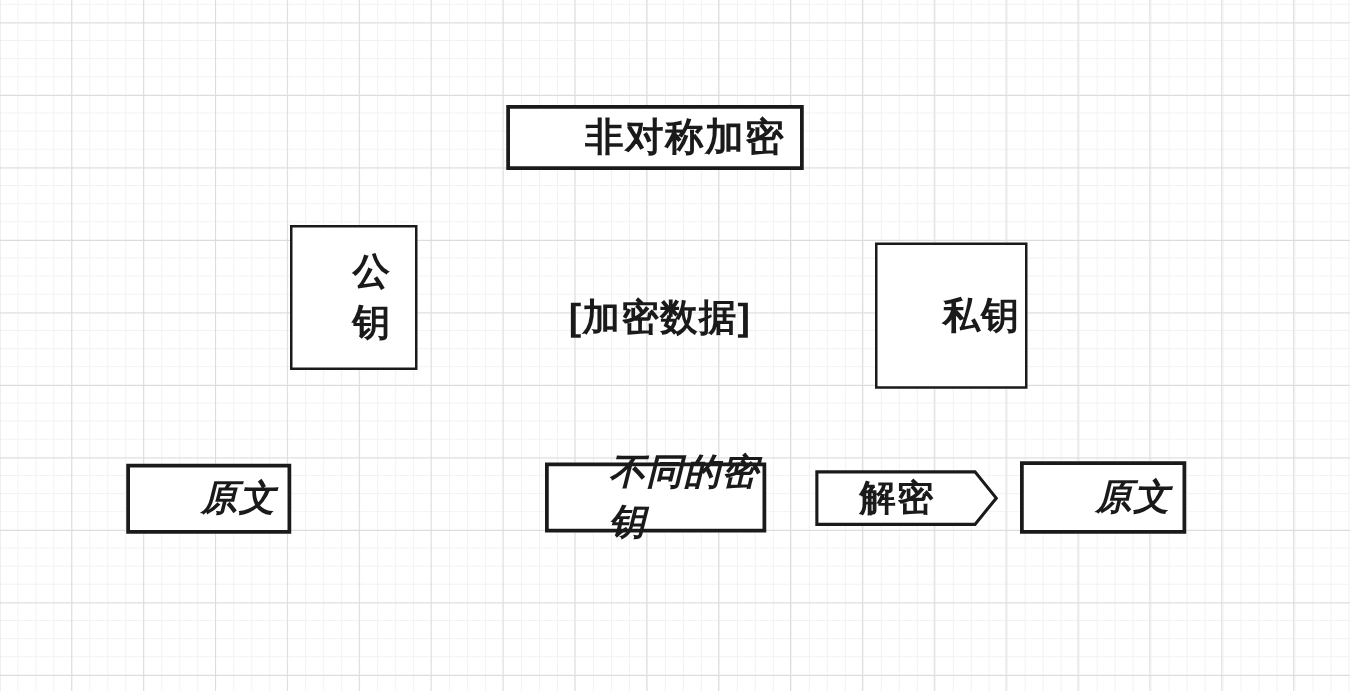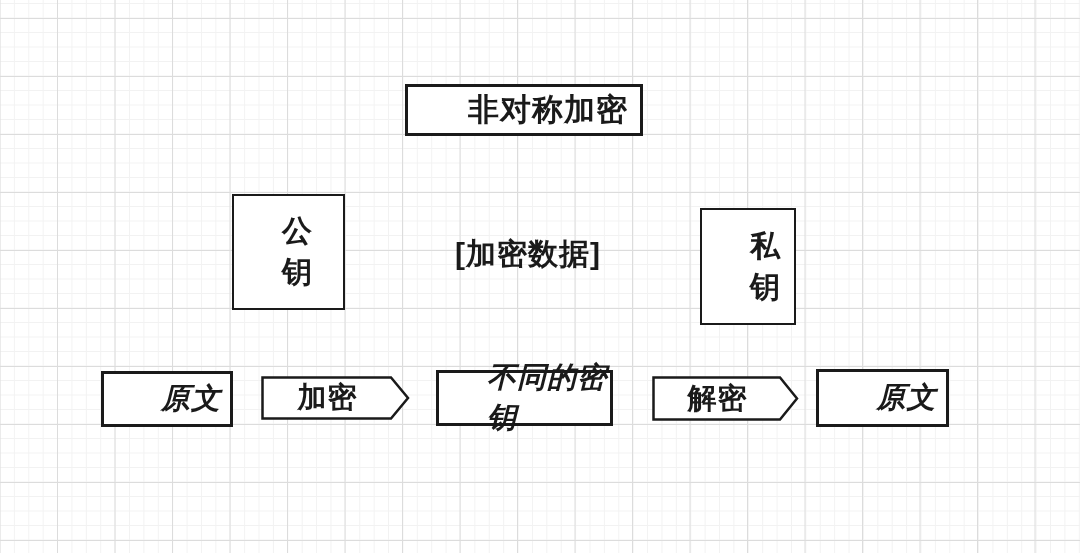--- a/index.html
+++ b/index.html
@@ -34,22 +34,22 @@
     padding-left: 48px;
   }
   .title-box {
     left: 405px; top: 84px; width: 238px; height: 52px;
     font-size: 31px;
   }
   .square {
     border-width: 2.5px;
     font-size: 30px;
   }
-  .public-key { left: 232px; top: 194px; width: 113px; height: 116px; }
-  .private-key { left: 700px; top: 208px; width: 96px; height: 117px; justify-content: center; }
+  .public-key { left: 232px; top: 180px; width: 102px; height: 116px; }
+  .private-key { left: 700px; top: 194px; width: 122px; height: 117px; justify-content: center; }
   .keys-note {
     position: absolute;
     left: 420px; top: 234px; width: 216px;
     text-align: center;
     font-size: 30px;
     font-weight: 600;
     letter-spacing: 1px;
   }
   .flow-box { font-size: 29px; font-style: italic; }
   .plaintext-1 { left: 101px; top: 371px; width: 132px; height: 56px; }
@@ -93,26 +93,20 @@
   <div class="keys-note">[加密数据]</div>
 
   <div class="node square private-key">
     <span>私钥</span>
   </div>
 
   <div class="node flow-box plaintext-1">
     <span>原文</span>
   </div>
 
-  <div class="arrow encrypt-arrow">
-    <svg viewBox="0 0 149 44" preserveAspectRatio="none">
-      <polygon points="1.5,1.5 130,1.5 147,22 130,42.5 1.5,42.5" fill="#ffffff" stroke="#1a1a1a" stroke-width="2.5" stroke-linejoin="miter"></polygon>
-    </svg>
-    <span class="arrow-label">加密</span>
-  </div>
 
   <div class="node flow-box encrypted-data">
     <span>不同的密钥</span>
   </div>
 
   <div class="arrow decrypt-arrow">
     <svg viewBox="0 0 147 45" preserveAspectRatio="none">
       <polygon points="1.5,1.5 128,1.5 145,22.5 128,43.5 1.5,43.5" fill="#ffffff" stroke="#1a1a1a" stroke-width="2.5" stroke-linejoin="miter"></polygon>
     </svg>
     <span class="arrow-label">解密</span>

